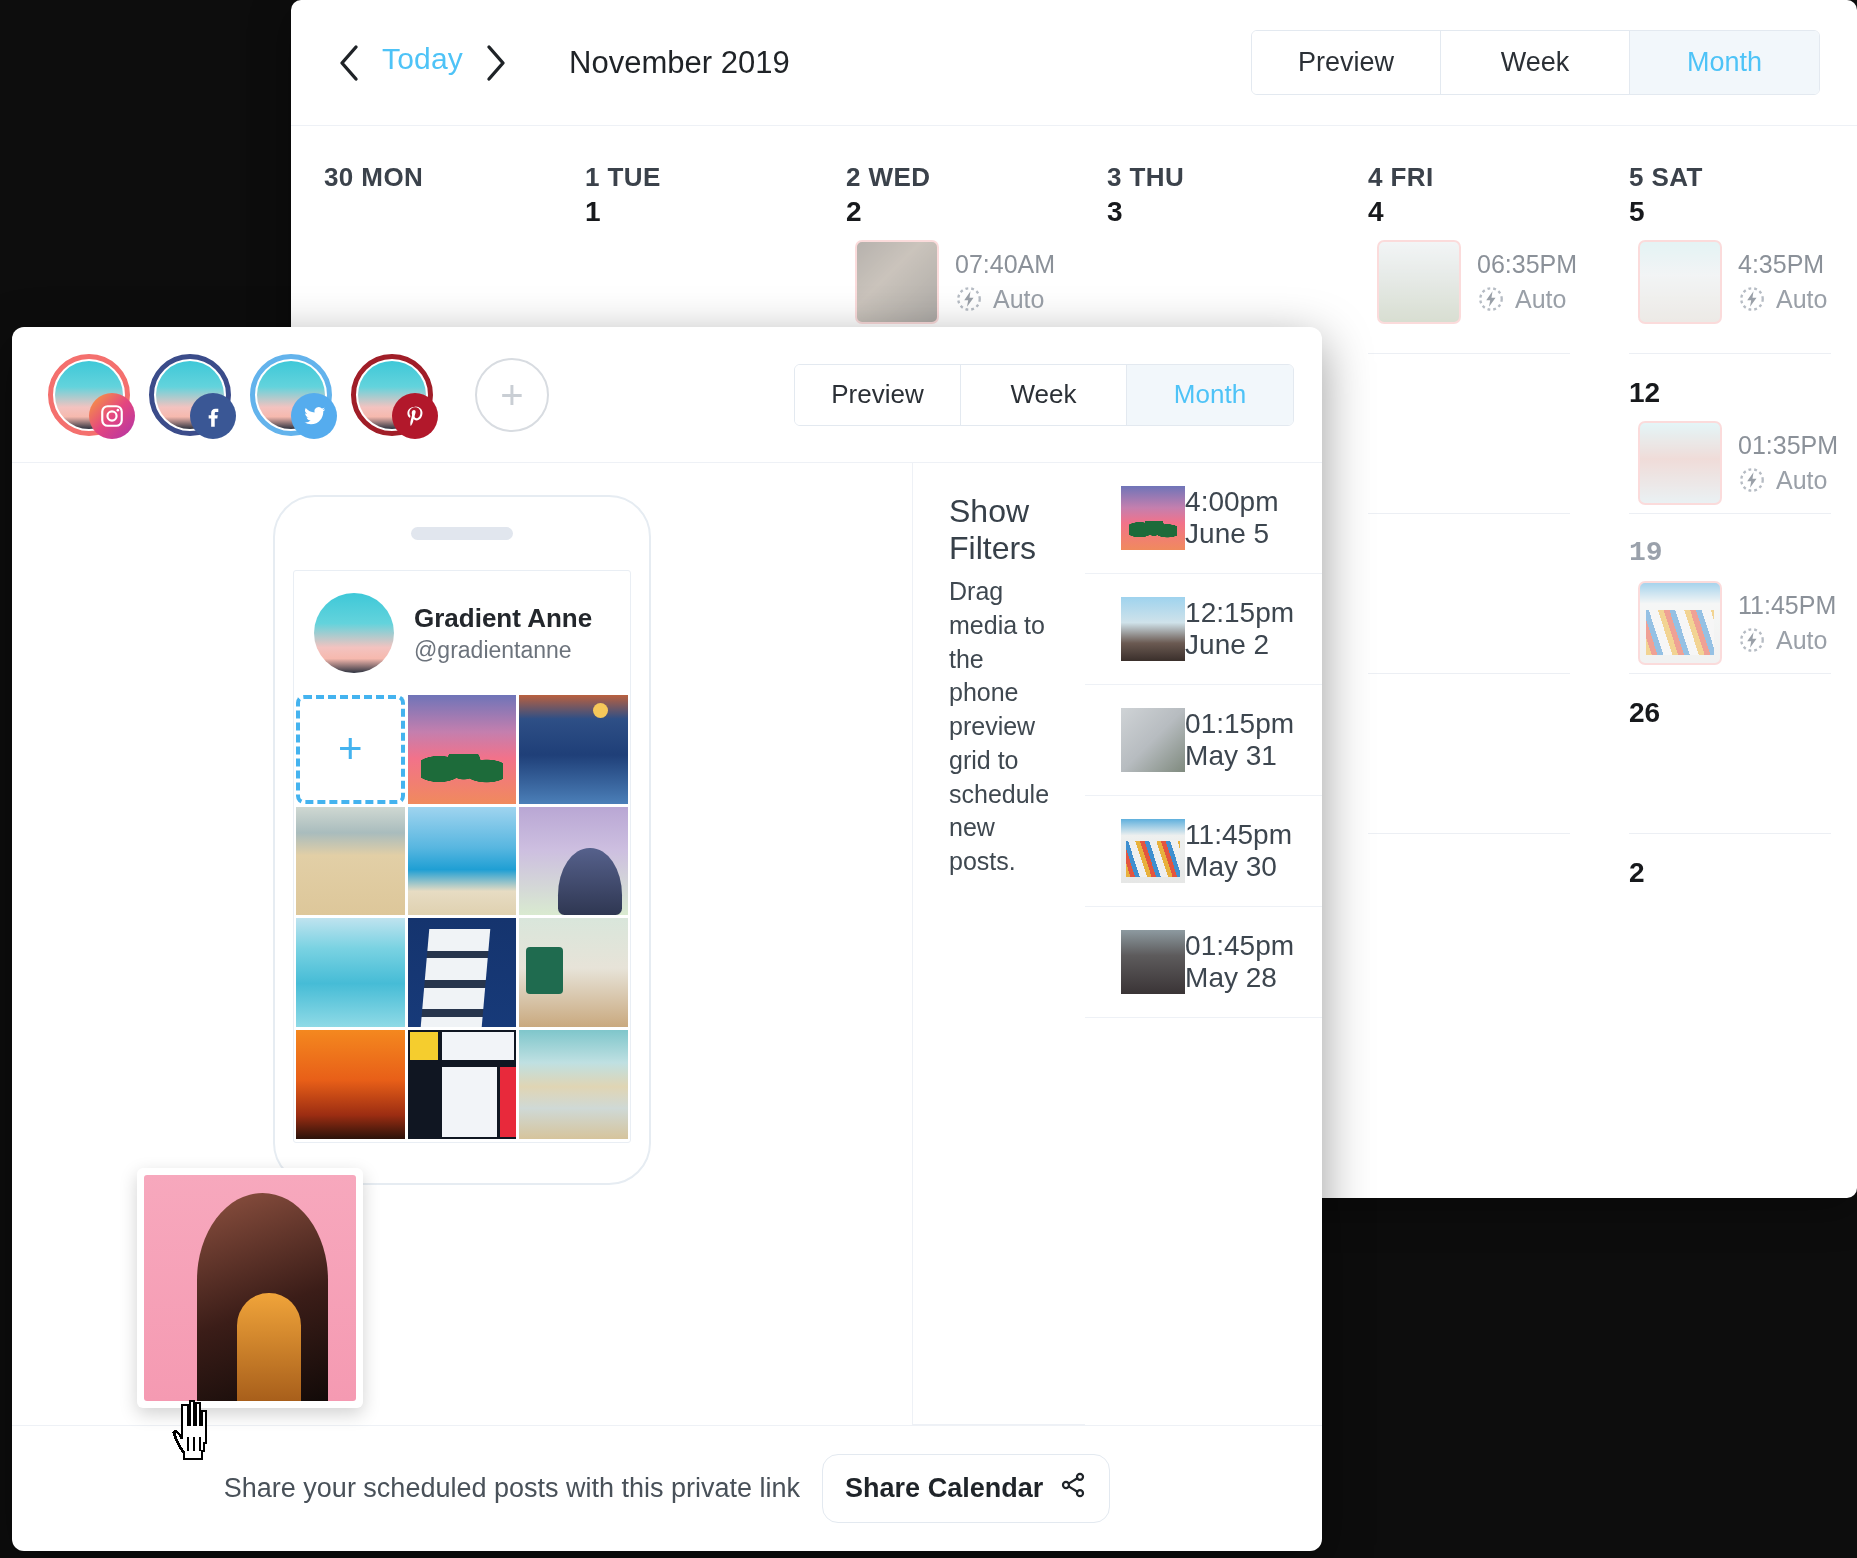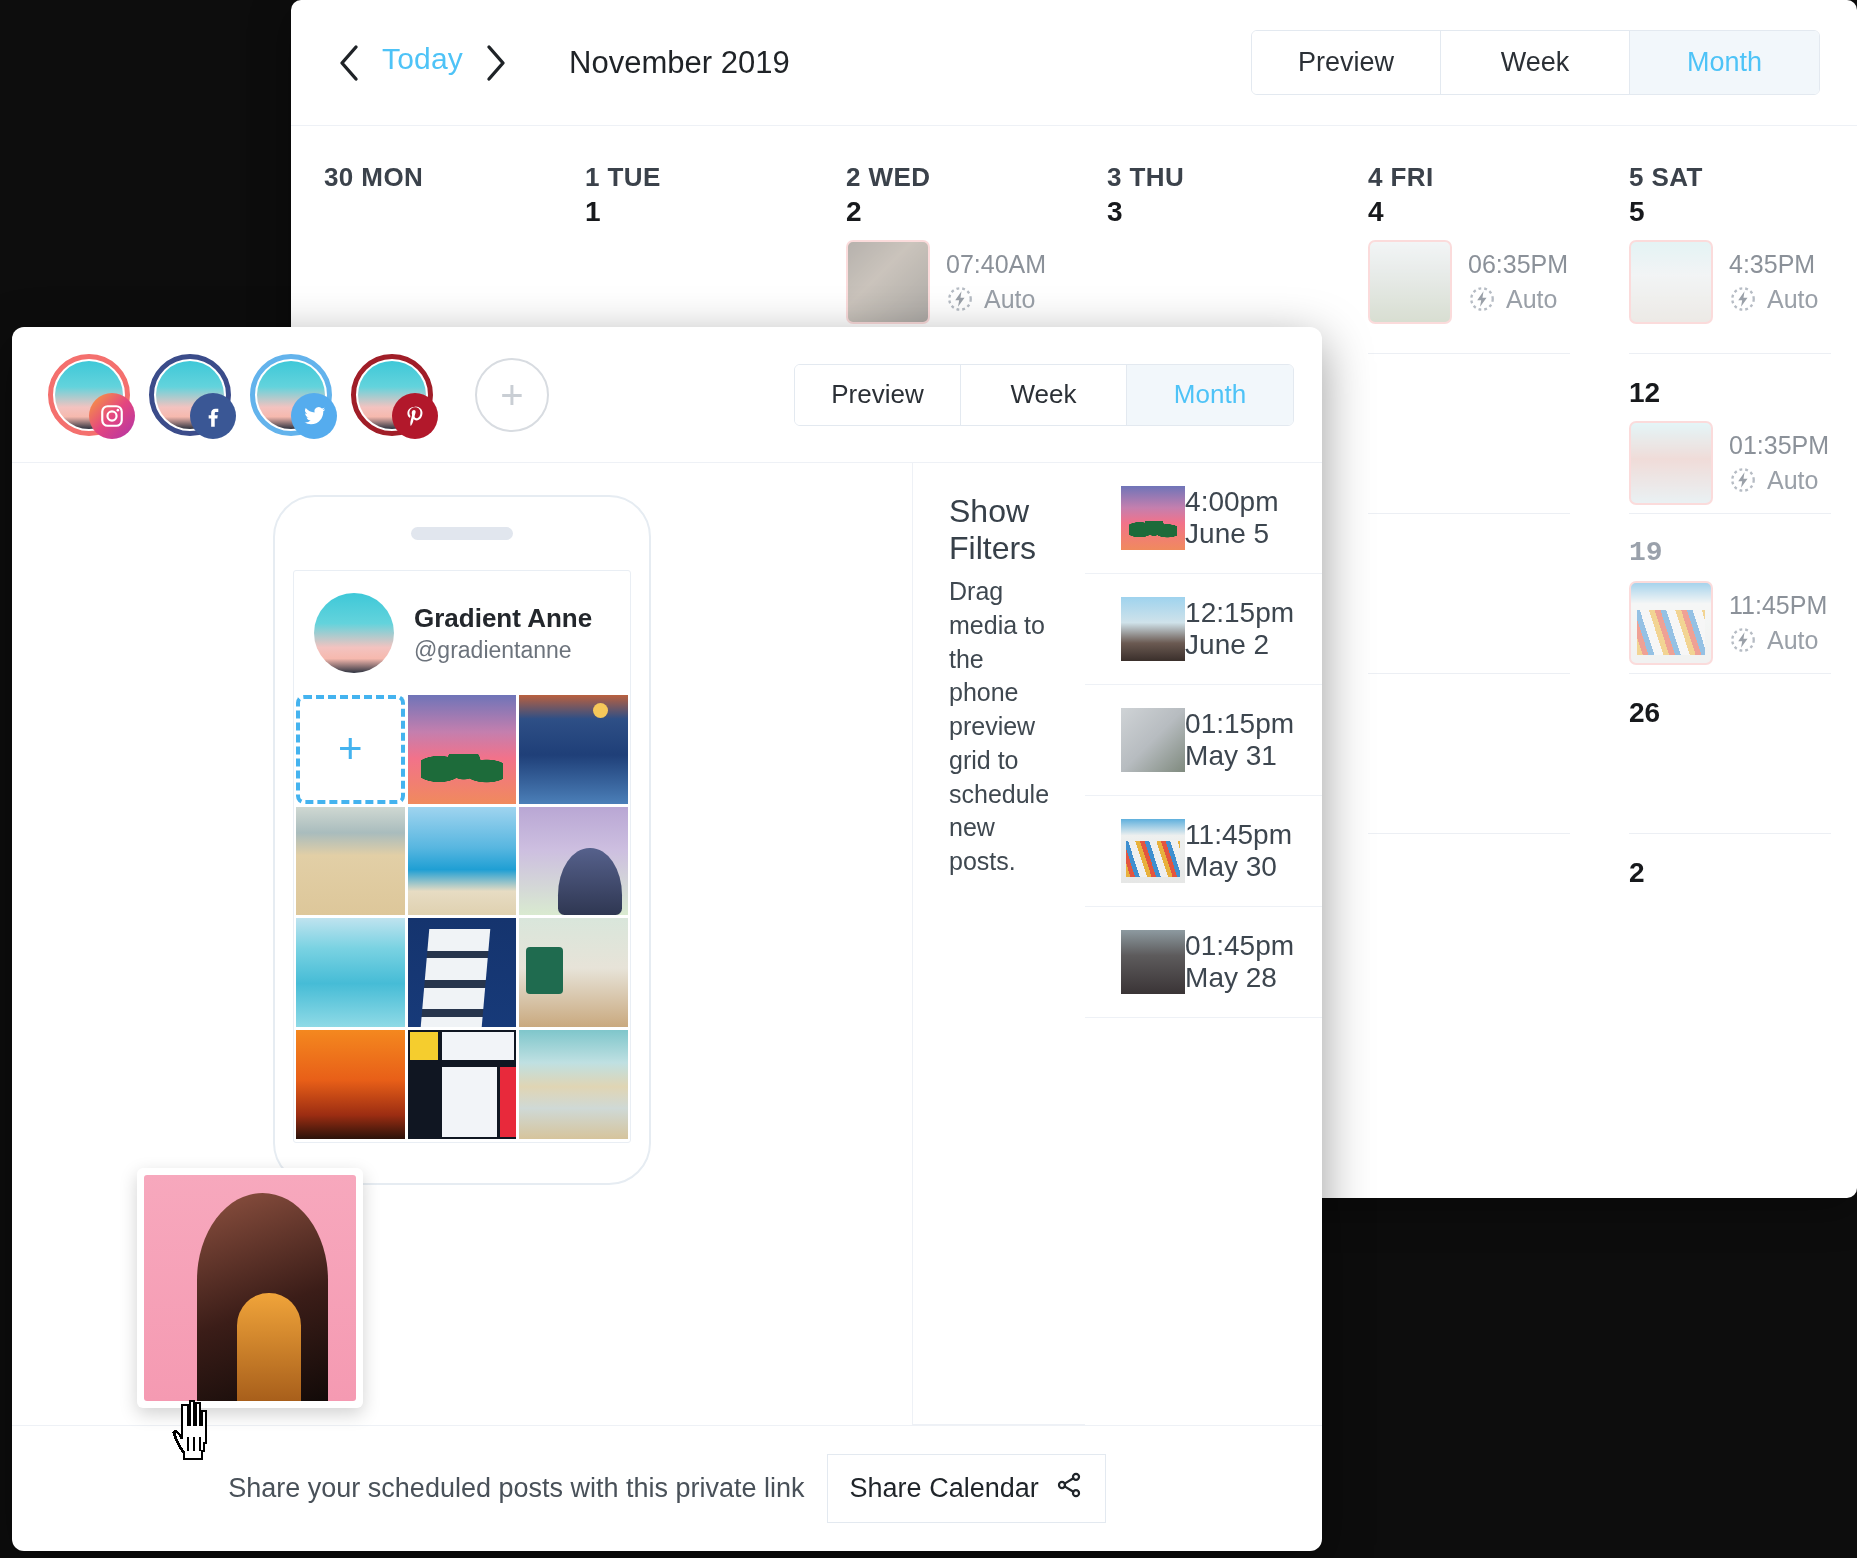--- a/index.html
+++ b/index.html
@@ -49,21 +49,21 @@
   .cal-grid { display: flex; height: calc(100% - 126px); }
   .cal-col { flex: 1 1 0; min-width: 0; padding: 0 0 0 0; position: relative; }
   .col-head {
     font-size: 26px; font-weight: 700; color: #3b424b; letter-spacing: .4px;
     padding: 36px 0 0 33px;
   }
   .wk-row { margin: 0 26px 0 33px; border-top: 1px solid #eceff4; padding-top: 24px; min-height: 160px; }
   .wk-row.first { border-top: none; padding-top: 4px; }
   .daynum { font-size: 28px; font-weight: 700; color: #17191c; line-height: 1.1; }
   .daynum.muted { color: #9aa1ab; font-weight: 700; font-family: Liberation Mono, monospace; }
-  .post { display: flex; align-items: center; gap: 16px; margin-top: 12px; }
+  .post { display: flex; align-items: center; gap: 16px; margin-top: 12px; margin-left: 9px; }
   .thumb {
     width: 84px; height: 84px; border-radius: 7px; border: 2px solid #f8bfbf;
     background-size: cover; background-position: center; flex: 0 0 auto;
     opacity: .55;
   }
   .post-meta { display: flex; flex-direction: column; gap: 6px; }
   .post-time { font-size: 25px; color: #8b9199; font-weight: 400; }
   .post-auto { display: flex; align-items: center; gap: 10px; font-size: 25px; color: #9aa0a8; }
   .auto-ico { width: 28px; height: 28px; flex: 0 0 auto; }
 
@@ -157,22 +157,22 @@
   }
   .frow .fthumb { width: 64px; height: 64px; background-size: cover; background-position: center; flex: 0 0 auto; }
   .frow .ftime { margin-left: auto; font-size: 28px; color: #3d464f; }
 
   .fp-foot {
     height: 126px; flex: 0 0 auto; border-top: 1px solid #eef1f6;
     display: flex; align-items: center; justify-content: center; gap: 22px;
   }
   .share-note { font-size: 27px; color: #495159; }
   .share-btn {
-    display: flex; align-items: center; gap: 16px; border: 1px solid #e3e9f0; border-radius: 0;
-    padding: 16px 22px; font-size: 27px; color: #1f2429; background: #fff; cursor: pointer;
+    display: flex; align-items: center; gap: 16px; border: 1px solid #e3e9f0; border-radius: 16px;
+    padding: 16px 22px; font-size: 27px; color: #1f2429; background: #fff; cursor: pointer; font-weight: bold;
   }
 
   
   .ph-palms   { background: linear-gradient(180deg,#6f74b8 0%,#c47fae 34%,#f2728a 58%,#f08a5d 100%); position:relative; }
   .ph-palms::after{content:"";position:absolute;left:12%;bottom:0;width:76%;height:46%;background:
      radial-gradient(ellipse at 22% 30%,#1d6b3a 0 26%,transparent 27%),
      radial-gradient(ellipse at 52% 18%,#1d6b3a 0 28%,transparent 29%),
      radial-gradient(ellipse at 80% 34%,#1d6b3a 0 24%,transparent 25%);}
   .ph-moon    { background: linear-gradient(180deg,#b9603f 0%,#2e4f86 22%,#1f3f78 55%,#4b7fb8 100%); position:relative; }
   .ph-moon::after{content:"";position:absolute;right:18%;top:7%;width:14%;aspect-ratio:1;border-radius:50%;background:#f6c85a;}

